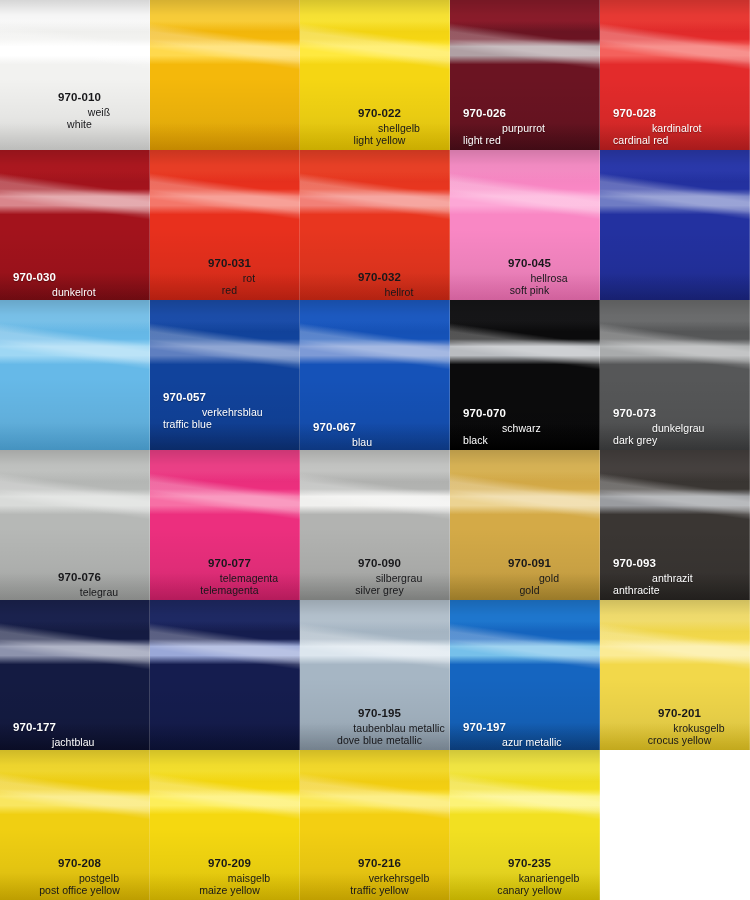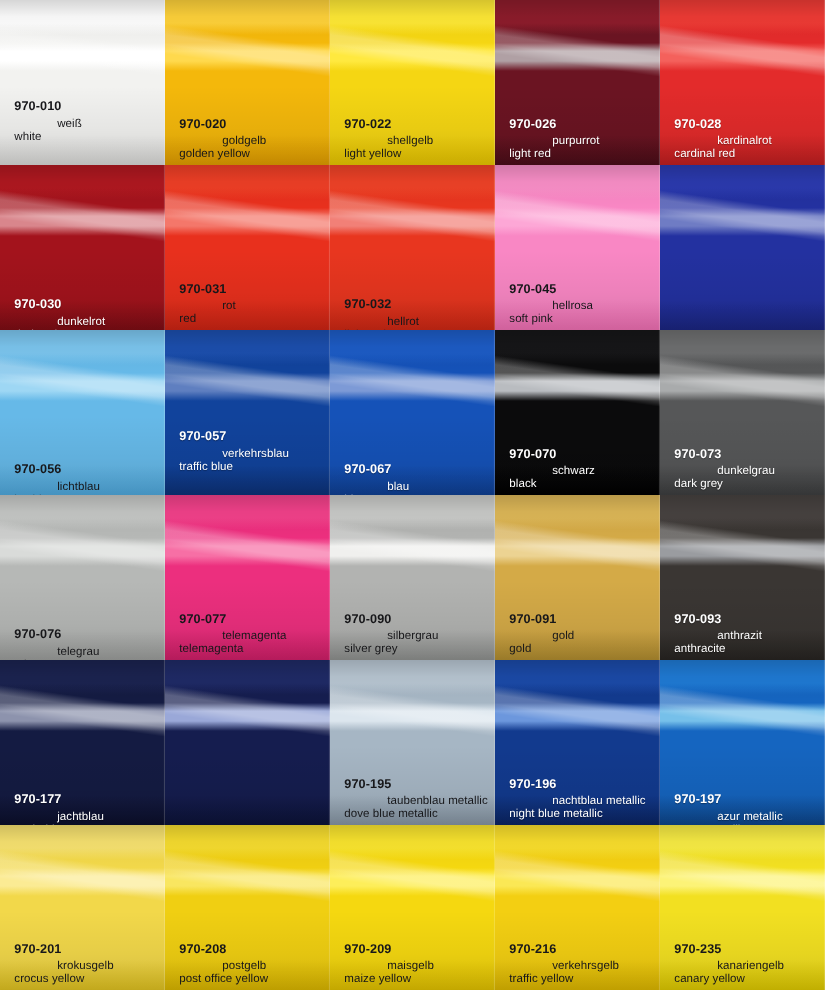--- a/index.html
+++ b/index.html
@@ -64,21 +64,21 @@
     display:block;
     margin-bottom:3.5px;
   }
   .label .de, .label .en{
     font-size:10.5px;
     display:block;
     letter-spacing:.05px;
   }
   .label .de{ margin-bottom:1.5px;margin-left:39px; }
   
-  .txt-dark .code, .txt-dark .de, .txt-dark .en{ color:#17171a; text-shadow:none; }
+  .txt-dark .code, .txt-dark .de, .txt-dark .en{ color:#17171a; text-shadow:none;text-align:center; }
   .txt-light .code, .txt-light .de, .txt-light .en{ color:#ffffff; text-shadow:0 1px 1px rgba(0,0,0,.35); }
   
   .pos-a .label{ top:92px; }
   .pos-b .label{ top:108px; }
   .pos-c .label{ top:122px; }
 </style>
 </head>
 <body>
 
 <div id="swatch-grid">
@@ -91,25 +91,20 @@
         <span class="code">970-010</span>
         <span class="de">weiß</span>
         <span class="en">white</span>
       </div>
     </div>
     <div class="swatch pos-b">
       <div class="fill" style="background: linear-gradient(rgb(255, 210, 58) 0%, rgb(255, 210, 58) 14%, rgb(244, 184, 11) 21%, rgb(244, 184, 11) 26%, rgb(255, 217, 77) 31%, rgb(255, 217, 77) 37%, rgb(244, 184, 11) 43%, rgb(244, 184, 11) 82%, rgb(224, 156, 0) 100%);"></div>
       <div class="gloss" style="background: linear-gradient(188deg, rgba(255, 255, 255, 0) 26%, rgba(255, 255, 255, 0.3) 31%, rgba(255, 255, 255, 0.3) 36%, rgba(255, 255, 255, 0) 41%);"></div>
       <div class="vignette"></div>
       <div class="seam"></div>
-      <div class="label txt-dark">
-        <span class="code">970-020</span>
-        <span class="de">goldgelb</span>
-        <span class="en">golden yellow</span>
-      </div>
     </div>
     <div class="swatch pos-b">
       <div class="fill" style="background: linear-gradient(rgb(255, 233, 53) 0%, rgb(255, 233, 53) 14%, rgb(245, 214, 19) 21%, rgb(245, 214, 19) 26%, rgb(255, 233, 63) 31%, rgb(255, 233, 63) 37%, rgb(245, 214, 19) 43%, rgb(245, 214, 19) 82%, rgb(232, 197, 0) 100%);"></div>
       <div class="gloss" style="background: linear-gradient(188deg, rgba(255, 255, 255, 0) 26%, rgba(255, 255, 255, 0.3) 31%, rgba(255, 255, 255, 0.3) 36%, rgba(255, 255, 255, 0) 41%);"></div>
       <div class="vignette"></div>
       <div class="seam"></div>
       <div class="label txt-dark">
         <span class="code">970-022</span>
         <span class="de">shellgelb</span>
         <span class="en">light yellow</span>
@@ -185,25 +180,20 @@
       <div class="fill" style="background: linear-gradient(rgb(43, 58, 175) 0%, rgb(43, 58, 175) 14%, rgb(35, 49, 160) 21%, rgb(35, 49, 160) 26%, rgb(111, 124, 196) 31%, rgb(111, 124, 196) 37%, rgb(35, 49, 160) 43%, rgb(35, 49, 160) 82%, rgb(26, 37, 128) 100%);"></div>
       <div class="gloss" style="background: linear-gradient(188deg, rgba(255, 255, 255, 0) 26%, rgba(255, 255, 255, 0.3) 31%, rgba(255, 255, 255, 0.3) 36%, rgba(255, 255, 255, 0) 41%);"></div>
       <div class="vignette"></div>
       <div class="seam"></div>
     </div>
     <div class="swatch pos-c">
       <div class="fill" style="background: linear-gradient(rgb(124, 198, 239) 0%, rgb(124, 198, 239) 14%, rgb(102, 185, 232) 21%, rgb(102, 185, 232) 26%, rgb(158, 215, 244) 31%, rgb(158, 215, 244) 37%, rgb(102, 185, 232) 43%, rgb(102, 185, 232) 82%, rgb(79, 168, 220) 100%);"></div>
       <div class="gloss" style="background: linear-gradient(188deg, rgba(255, 255, 255, 0) 26%, rgba(255, 255, 255, 0.3) 31%, rgba(255, 255, 255, 0.3) 36%, rgba(255, 255, 255, 0) 41%);"></div>
       <div class="vignette"></div>
       <div class="seam"></div>
-      <div class="label txt-dark">
-        <span class="code">970-056</span>
-        <span class="de">lichtblau</span>
-        <span class="en">ice blue</span>
-      </div>
     </div>
     <div class="swatch pos-a">
       <div class="fill" style="background: linear-gradient(rgb(28, 79, 174) 0%, rgb(28, 79, 174) 14%, rgb(17, 67, 156) 21%, rgb(17, 67, 156) 26%, rgb(95, 127, 192) 31%, rgb(95, 127, 192) 37%, rgb(17, 67, 156) 43%, rgb(17, 67, 156) 82%, rgb(12, 49, 119) 100%);"></div>
       <div class="gloss" style="background: linear-gradient(188deg, rgba(255, 255, 255, 0) 26%, rgba(255, 255, 255, 0.3) 31%, rgba(255, 255, 255, 0.3) 36%, rgba(255, 255, 255, 0) 41%);"></div>
       <div class="vignette"></div>
       <div class="seam"></div>
       <div class="label txt-light">
         <span class="code">970-057</span>
         <span class="de">verkehrsblau</span>
         <span class="en">traffic blue</span>
@@ -318,31 +308,20 @@
       <div class="fill" style="background: linear-gradient(rgb(184, 198, 210) 0%, rgb(184, 198, 210) 14%, rgb(166, 182, 196) 21%, rgb(166, 182, 196) 26%, rgb(220, 230, 238) 31%, rgb(220, 230, 238) 37%, rgb(166, 182, 196) 43%, rgb(166, 182, 196) 82%, rgb(133, 148, 162) 100%);"></div>
       <div class="gloss" style="background: linear-gradient(188deg, rgba(255, 255, 255, 0) 26%, rgba(255, 255, 255, 0.3) 31%, rgba(255, 255, 255, 0.3) 36%, rgba(255, 255, 255, 0) 41%);"></div>
       <div class="vignette"></div>
       <div class="seam"></div>
       <div class="label txt-dark">
         <span class="code">970-195</span>
         <span class="de">taubenblau metallic</span>
         <span class="en">dove blue metallic</span>
       </div>
     </div>
-    <div class="swatch pos-b">
-      <div class="fill" style="background: linear-gradient(rgb(27, 74, 168) 0%, rgb(27, 74, 168) 14%, rgb(18, 58, 142) 21%, rgb(18, 58, 142) 26%, rgb(108, 151, 221) 31%, rgb(108, 151, 221) 37%, rgb(18, 58, 142) 43%, rgb(18, 58, 142) 82%, rgb(10, 36, 98) 100%);"></div>
-      <div class="gloss" style="background: linear-gradient(188deg, rgba(255, 255, 255, 0) 26%, rgba(255, 255, 255, 0.3) 31%, rgba(255, 255, 255, 0.3) 36%, rgba(255, 255, 255, 0) 41%);"></div>
-      <div class="vignette"></div>
-      <div class="seam"></div>
-      <div class="label txt-light">
-        <span class="code">970-196</span>
-        <span class="de">nachtblau metallic</span>
-        <span class="en">night blue metallic</span>
-      </div>
-    </div>
     <div class="swatch pos-c">
       <div class="fill" style="background: linear-gradient(rgb(31, 122, 212) 0%, rgb(31, 122, 212) 14%, rgb(21, 101, 192) 21%, rgb(21, 101, 192) 26%, rgb(118, 192, 234) 31%, rgb(118, 192, 234) 37%, rgb(21, 101, 192) 43%, rgb(21, 101, 192) 82%, rgb(13, 68, 136) 100%);"></div>
       <div class="gloss" style="background: linear-gradient(188deg, rgba(255, 255, 255, 0) 26%, rgba(255, 255, 255, 0.3) 31%, rgba(255, 255, 255, 0.3) 36%, rgba(255, 255, 255, 0) 41%);"></div>
       <div class="vignette"></div>
       <div class="seam"></div>
       <div class="label txt-light">
         <span class="code">970-197</span>
         <span class="de">azur metallic</span>
         <span class="en">azure metallic</span>
       </div>

